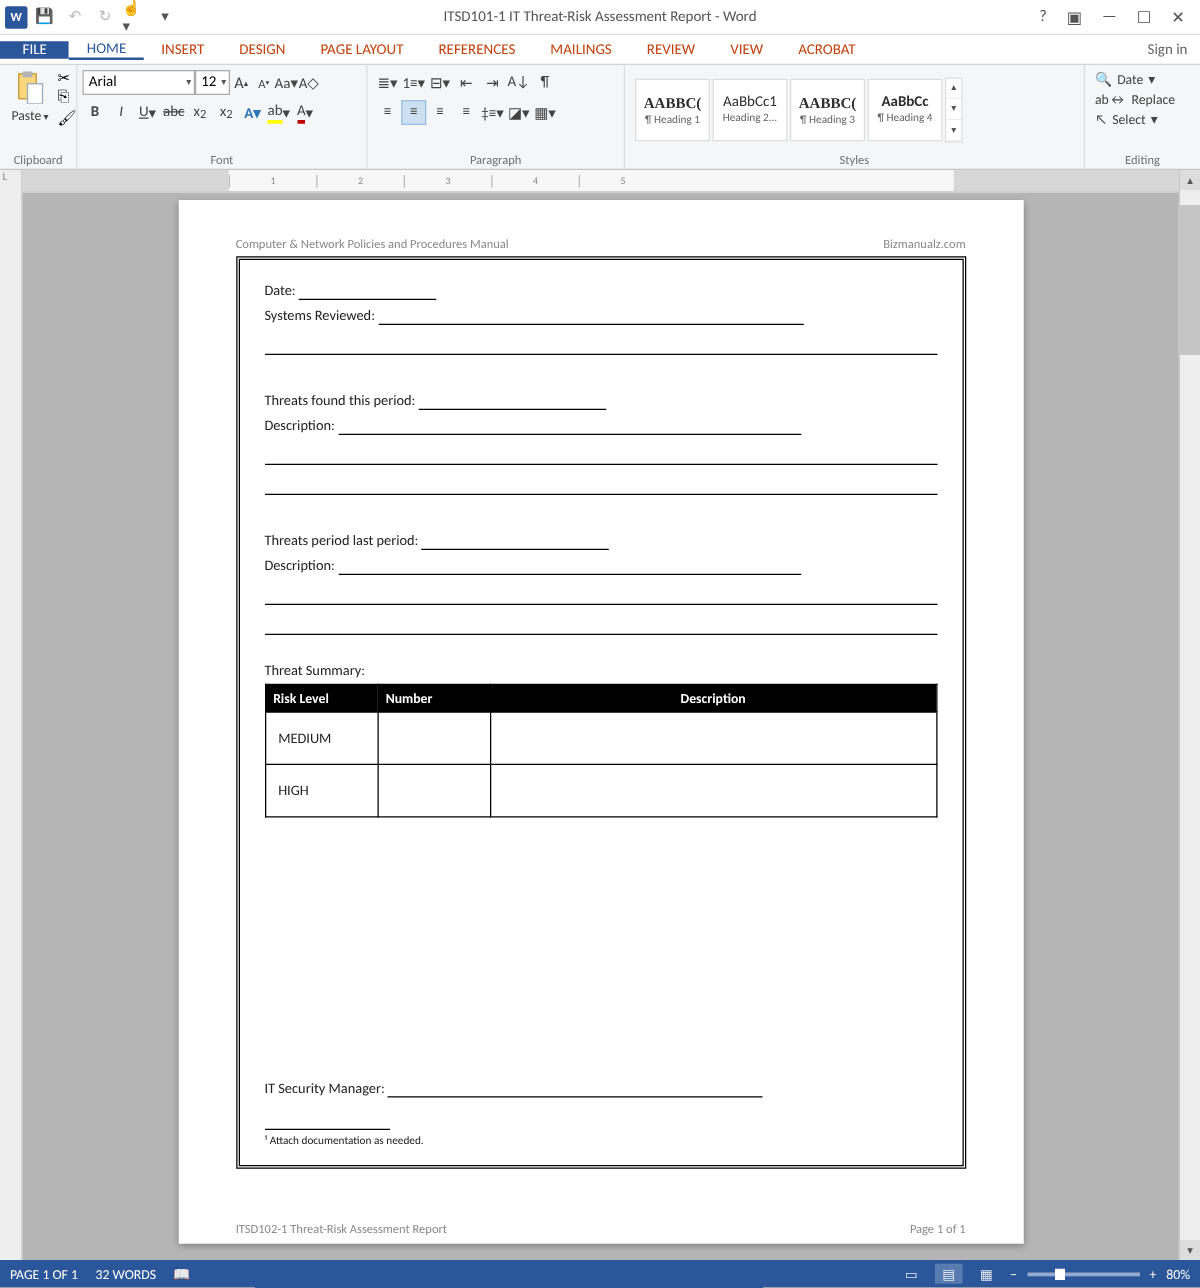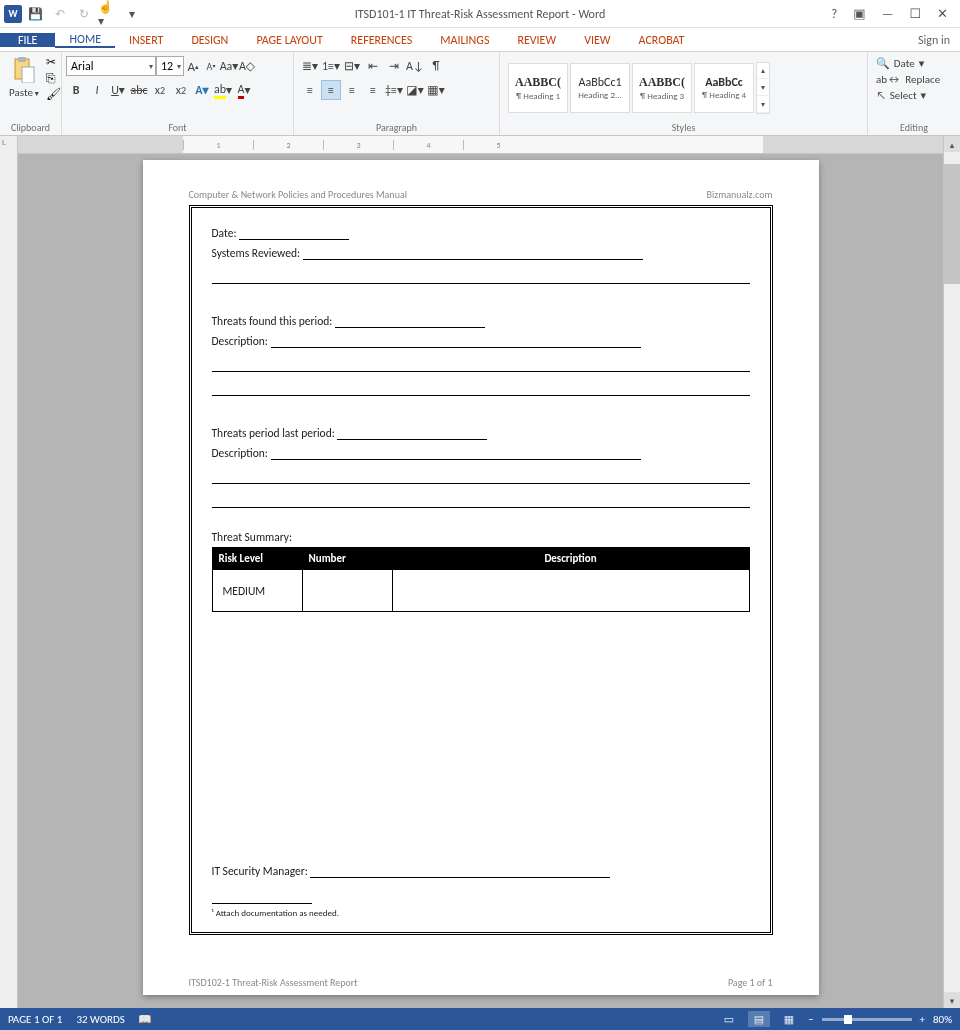--- a/index.html
+++ b/index.html
@@ -293,20 +293,25 @@
                 <tr>
               <th style="width:90px">Risk Level</th>
               <th style="width:90px">Number</th>
               <th style="text-align:center">Description</th>
             </tr>
             <tr>
                   <td>MEDIUM</td>
                   <td></td>
                   <td></td>
                 </tr>
+            <tr>
+                  <td>HIGH</td>
+                  <td></td>
+                  <td></td>
+                </tr>
           </tbody>
             </table>
 
           <div class="footline"><span>IT Security Manager:</span> <span class="blank" style="width:300px"></span></div>
           <div class="footnote"><div class="bar"></div><span>¹ Attach documentation as needed.</span></div>
         </div>
         <div class="pg-footer">
           <span>ITSD102-1 Threat-Risk Assessment Report</span>
           <span>Page 1 of 1</span>
         </div>

